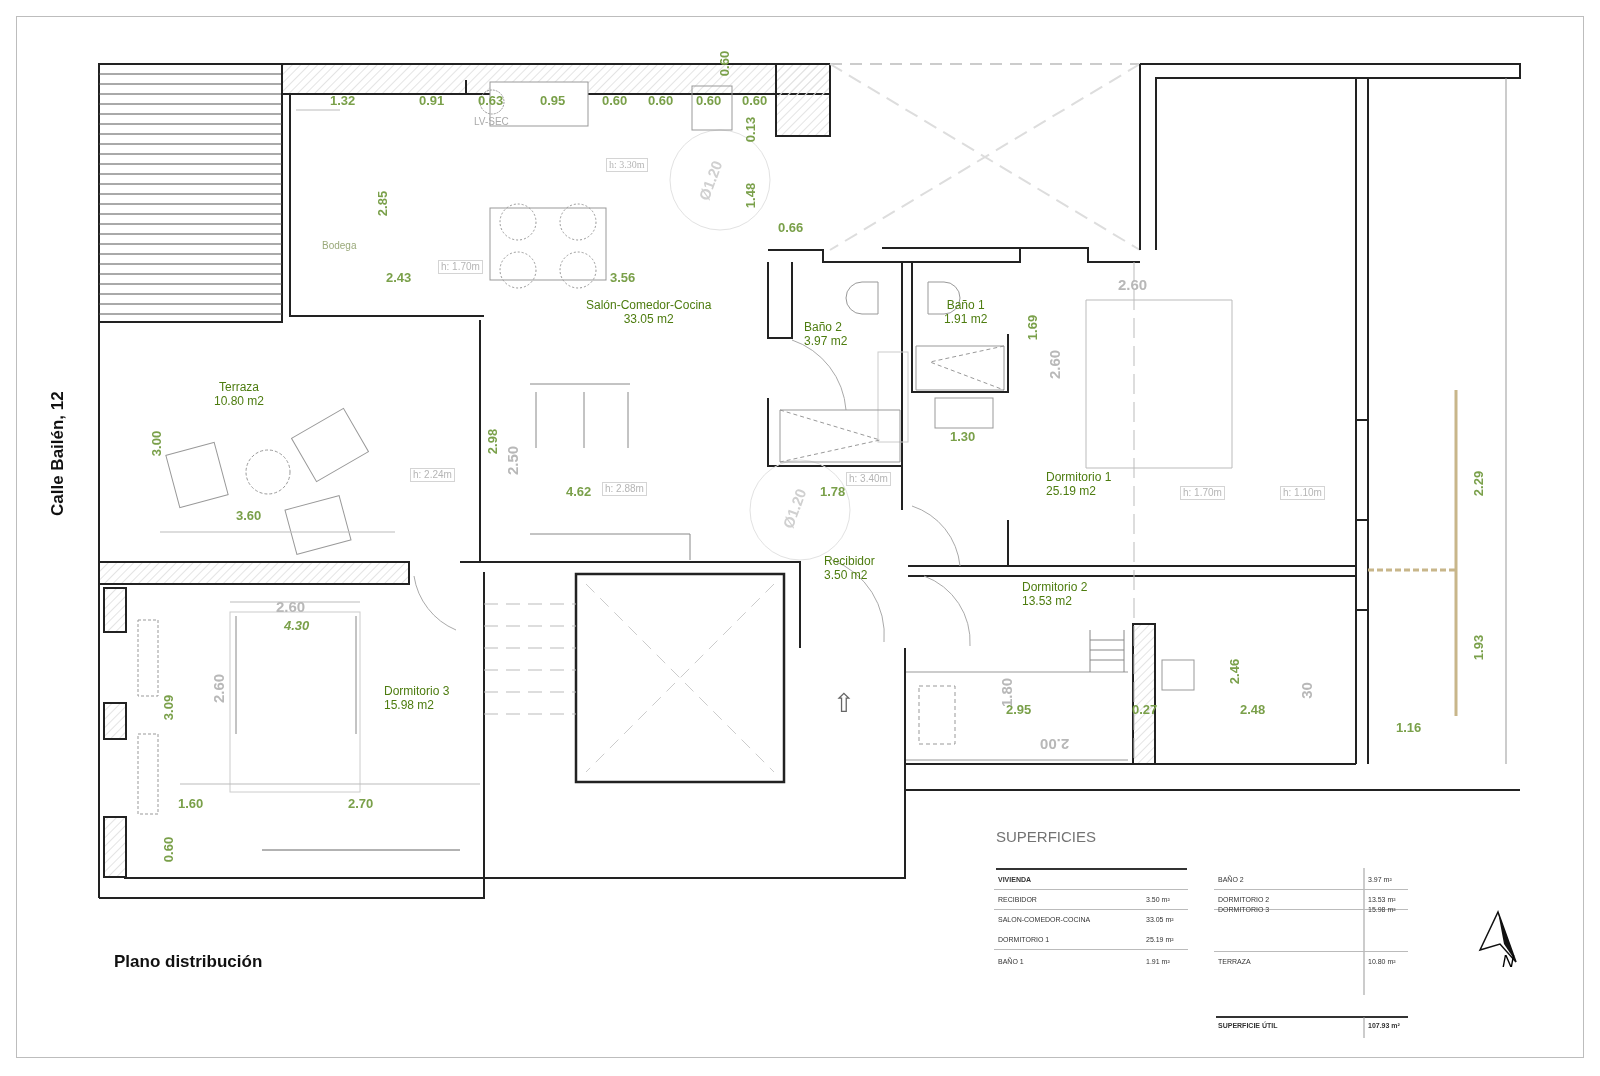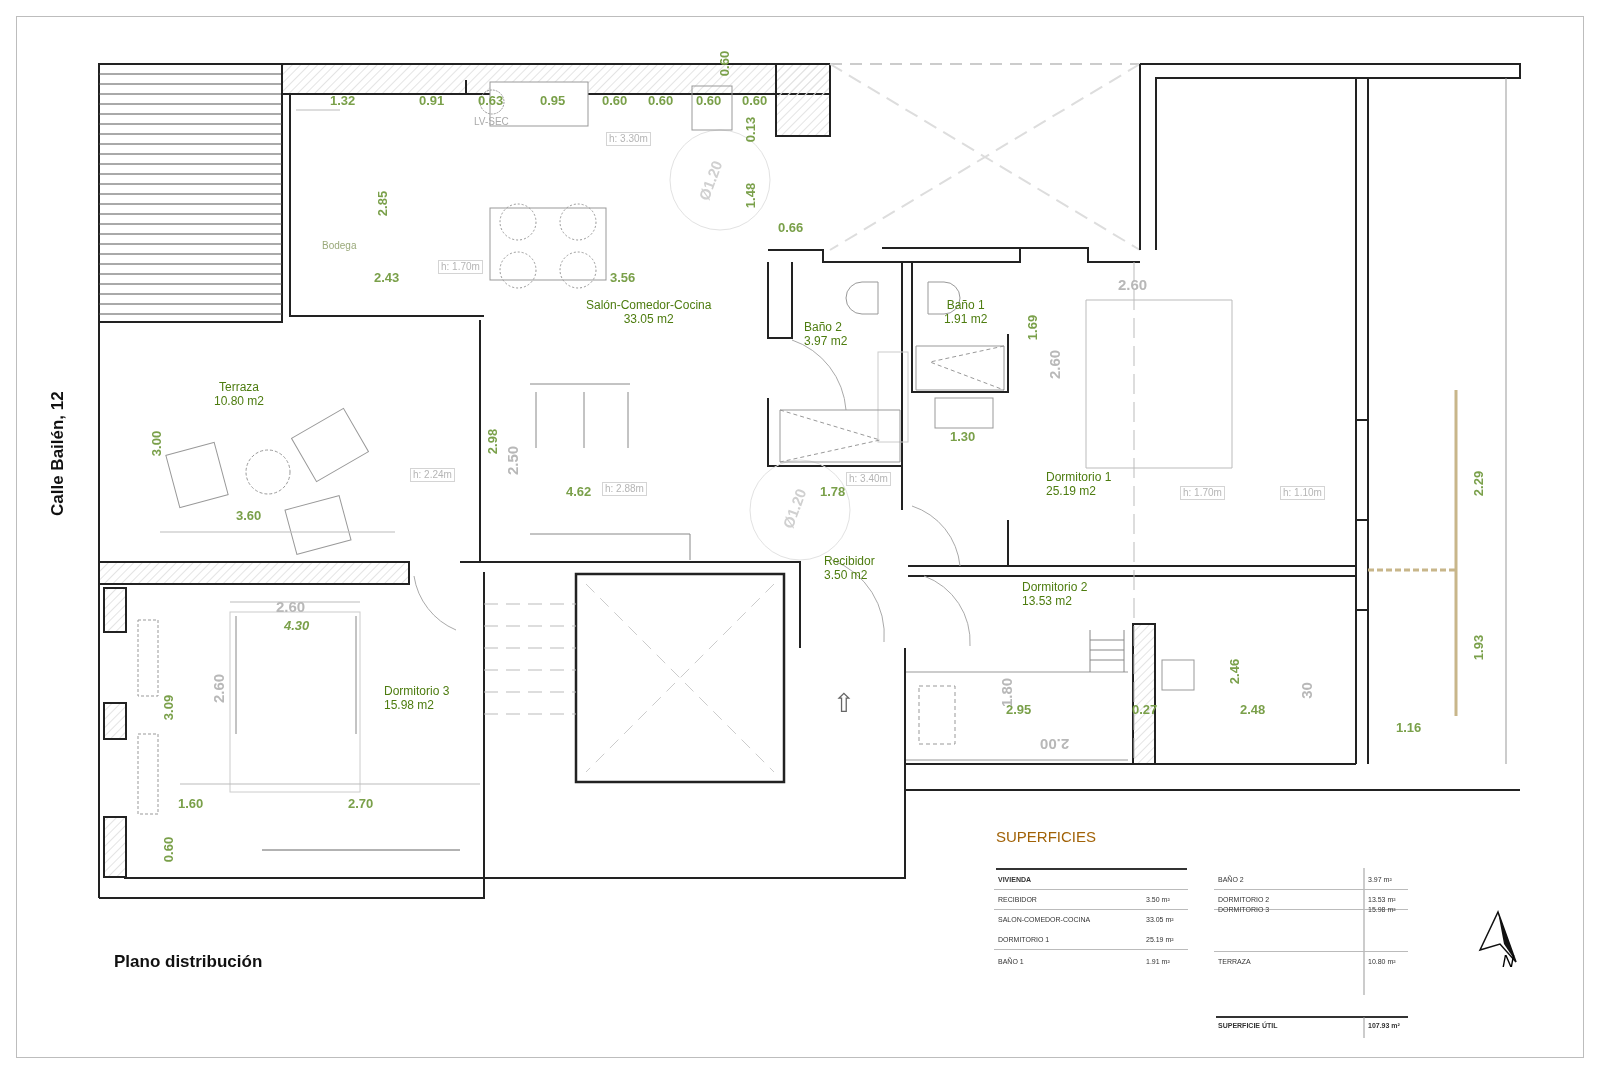--- a/index.html
+++ b/index.html
@@ -11,21 +11,21 @@
   .dim{font-size:13px;font-weight:bold;color:#7aa04a;}
   .dimg{font-size:15px;font-weight:bold;color:#b8b8b8;}
   .hnote{font-size:10px;color:#b5b5b5;border:1px solid #d4d4d4;padding:0 2px;line-height:12px;}
   .vert{transform:rotate(-90deg);transform-origin:center center;}
   .title{font-size:17px;font-weight:bold;color:#111;}
   .street{font-size:17px;font-weight:bold;color:#111;}
   .tbl{position:absolute;font-size:7px;color:#333;}
   .tbl .row{position:absolute;height:20px;line-height:20px;border-bottom:1px solid #bbb;box-sizing:border-box;}
   .tbl .k{position:absolute;left:4px;}
   .tbl .v{position:absolute;}
-  .sup-title{position:absolute;left:996px;top:828px;font-size:15px;color:#a16207;}
+  .sup-title{position:absolute;left:996px;top:828px;font-size:15px;color:#737373;}
 </style>
 </head>
 <body>
 
 <div class="frame"></div>
 
 <svg class="plan" width="1600" height="1076">
   <defs>
     <pattern id="hatch" width="6" height="6" patternUnits="userSpaceOnUse" patternTransform="rotate(45)">
       <line x1="0" y1="0" x2="0" y2="6" stroke="#e4e4e4" stroke-width="2"></line>
@@ -240,21 +240,21 @@
 <div class="lbl dim" style="left:540px;top:93px;">0.95</div>
 <div class="lbl dim" style="left:602px;top:93px;">0.60</div>
 <div class="lbl dim" style="left:648px;top:93px;">0.60</div>
 <div class="lbl dim" style="left:696px;top:93px;">0.60</div>
 <div class="lbl dim" style="left:742px;top:93px;">0.60</div>
 <div class="lbl dim vert" style="left:712px;top:56px;">0.60</div>
 <div class="lbl dim vert" style="left:738px;top:122px;">0.13</div>
 <div class="lbl dim vert" style="left:738px;top:188px;">1.48</div>
 <div class="lbl dim" style="left:778px;top:220px;">0.66</div>
 <div class="lbl dim vert" style="left:370px;top:196px;">2.85</div>
-<div class="lbl dim" style="left:374px;top:270px;">2.43</div>
+<div class="lbl dim" style="left:386px;top:270px;">2.43</div>
 <div class="lbl dim" style="left:610px;top:270px;">3.56</div>
 <div class="lbl dim vert" style="left:1020px;top:320px;">1.69</div>
 <div class="lbl dim" style="left:950px;top:429px;">1.30</div>
 <div class="lbl dim vert" style="left:144px;top:436px;">3.00</div>
 <div class="lbl dim" style="left:236px;top:508px;text-align:right;">3.60</div>
 <div class="lbl dim vert" style="left:480px;top:434px;">2.98</div>
 <div class="lbl dim" style="left:566px;top:484px;">4.62</div>
 <div class="lbl dim" style="left:820px;top:484px;">1.78</div>
 <div class="lbl dim" style="left:284px;top:618px;font-style:italic;">4.30</div>
 <div class="lbl dim vert" style="left:156px;top:700px;">3.09</div>
@@ -273,21 +273,21 @@
 <div class="lbl dimg vert" style="left:1040px;top:356px;">2.60</div>
 <div class="lbl dimg vert" style="left:498px;top:452px;">2.50</div>
 <div class="lbl dimg" style="left:276px;top:598px;">2.60</div>
 <div class="lbl dimg vert" style="left:204px;top:680px;">2.60</div>
 <div class="lbl dimg vert" style="left:992px;top:684px;">1.80</div>
 <div class="lbl dimg" style="left:1040px;top:736px;transform:rotate(180deg);">2.00</div>
 <div class="lbl dimg vert" style="left:1298px;top:682px;">30</div>
 <div class="lbl dimg" style="left:690px;top:172px;transform:rotate(-70deg);color:#d0d0d0;">Ø1.20</div>
 <div class="lbl dimg" style="left:774px;top:500px;transform:rotate(-70deg);color:#d0d0d0;">Ø1.20</div>
 
-<div class="lbl hnote" style="left:606px;top:132px;">h: 3.30m</div>
+<div class="lbl hnote" style="left:606px;top:158px;font-family:Liberation Serif, serif;">h: 3.30m</div>
 <div class="lbl hnote" style="left:438px;top:260px;">h: 1.70m</div>
 <div class="lbl hnote" style="left:410px;top:468px;">h: 2.24m</div>
 <div class="lbl hnote" style="left:602px;top:482px;">h: 2.88m</div>
 <div class="lbl hnote" style="left:846px;top:472px;">h: 3.40m</div>
 <div class="lbl hnote" style="left:1180px;top:486px;">h: 1.70m</div>
 <div class="lbl hnote" style="left:1280px;top:486px;">h: 1.10m</div>
 
 <div class="sup-title">SUPERFICIES</div>
 <div class="tbl" style="left:994px;top:870px;width:194px;">
   <div class="row" style="top:0;width:194px;font-weight:bold;">

